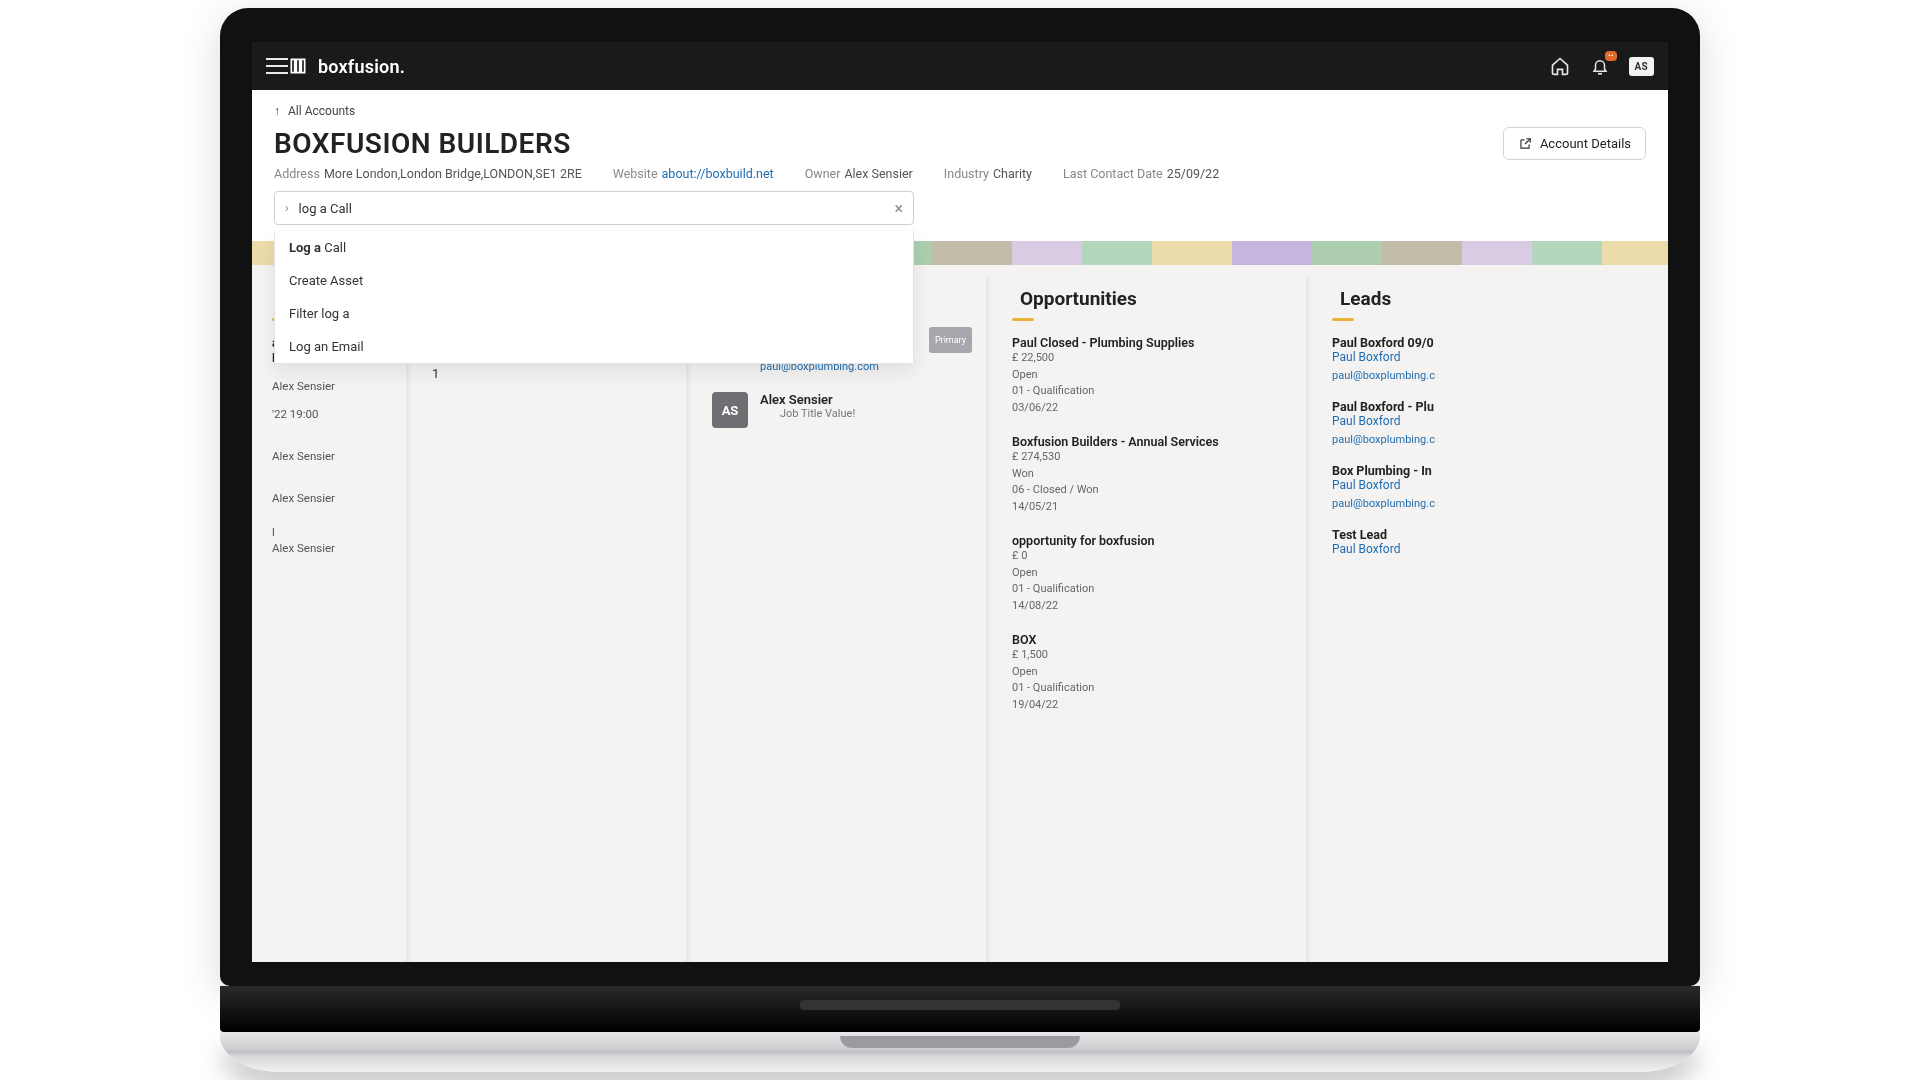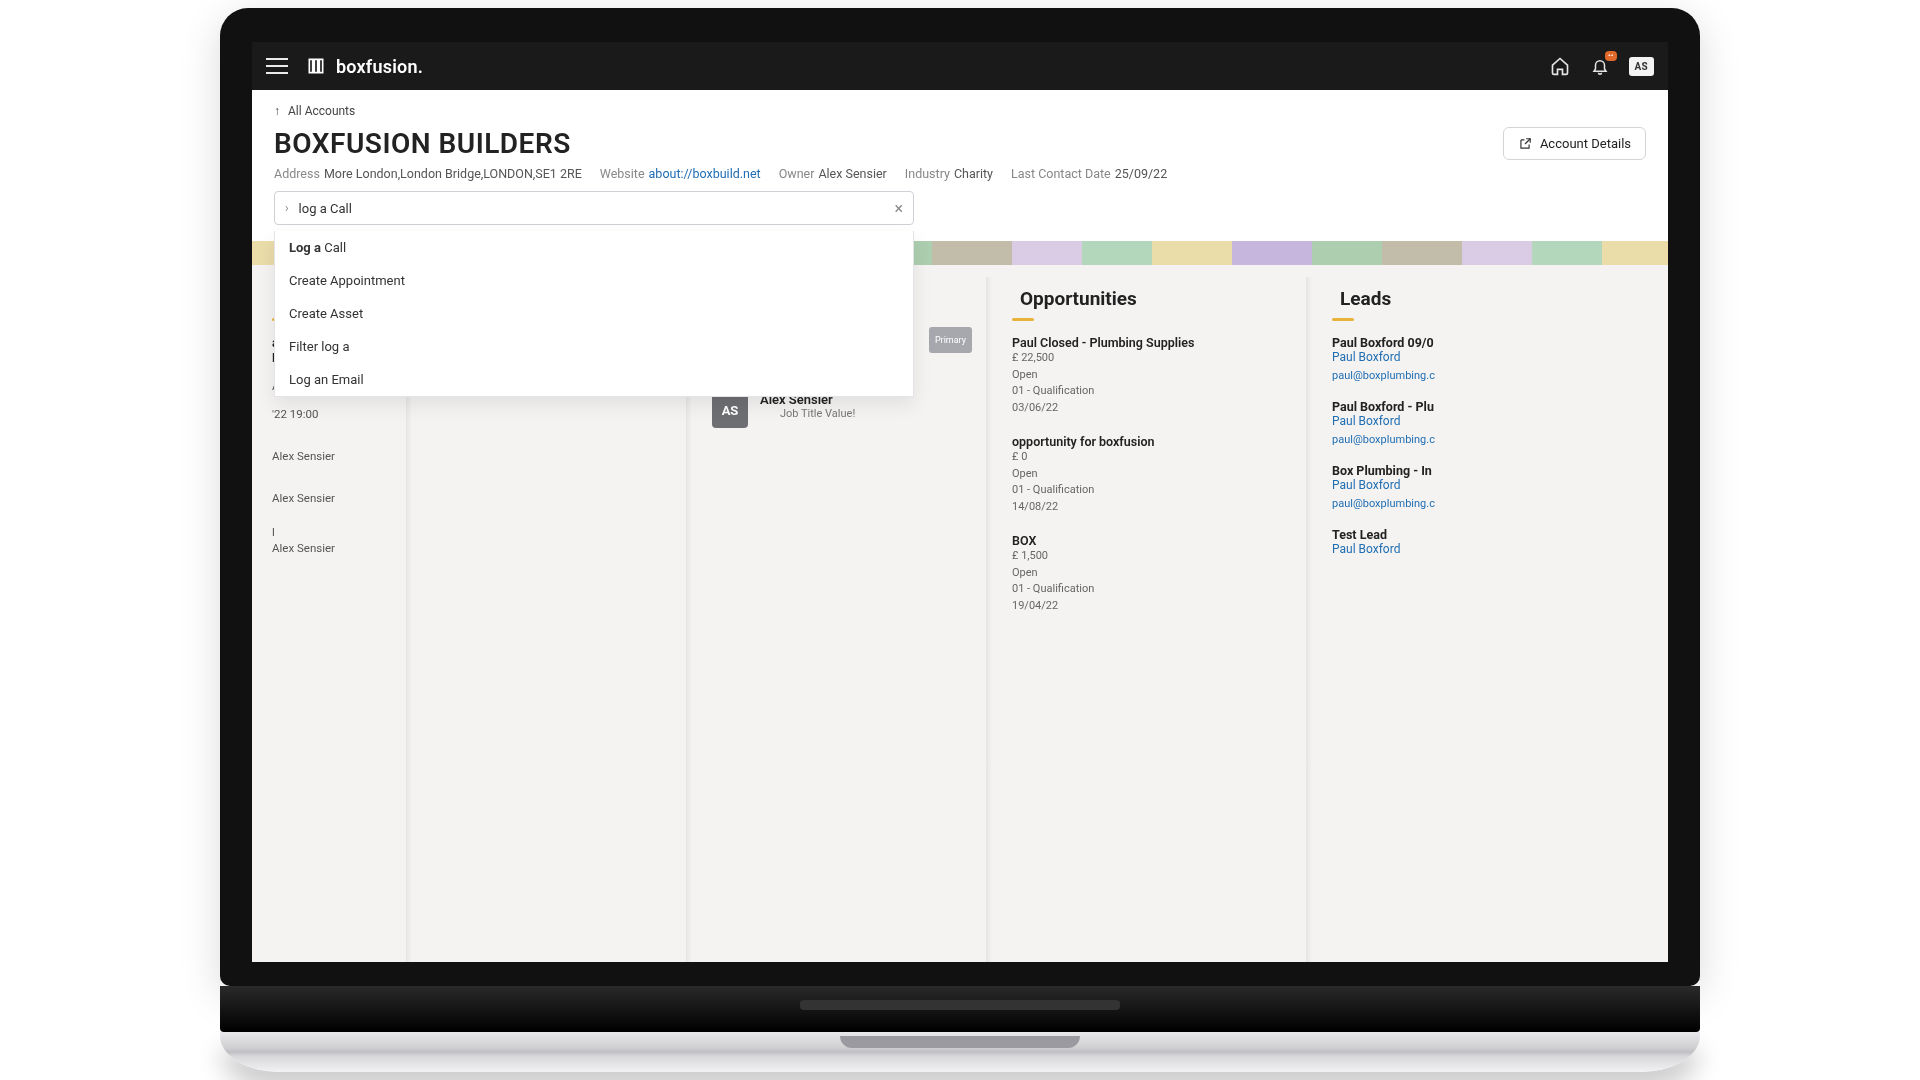--- a/index.html
+++ b/index.html
@@ -9,41 +9,41 @@
   .laptop { width: 1480px; position: relative; }
   .screen-bezel { background:#111; border-radius: 28px 28px 10px 10px; padding: 34px 32px 24px 32px; box-shadow: 0 10px 40px rgba(0,0,0,.15); }
   .screen { background:#fff; width: 1416px; height: 920px; overflow:hidden; position:relative; }
   .keyboard-deck { height: 46px; background: linear-gradient(#2a2a2a,#000); border-radius: 0 0 4px 4px; position:relative; }
   .keyboard-deck::before { content:""; position:absolute; left:50%; transform:translateX(-50%); top:14px; width:320px; height:10px; background:#333; border-radius:4px; }
   .base-lip { height: 40px; background: linear-gradient(#e9e9eb,#cfcfd2 40%, #c0c0c4 50%, #d7d7da 60%, #f2f2f4); border-radius: 0 0 60px 60px / 0 0 36px 36px; position:relative; box-shadow: 0 18px 24px rgba(0,0,0,.2); }
   .base-lip::after { content:""; position:absolute; left:50%; transform:translateX(-50%); top:4px; width:240px; height:12px; background:#9a9aa0; border-radius: 0 0 14px 14px; }
 
   
   .appbar { height:48px; background:#1a1a1a; color:#fff; display:flex; align-items:center; padding:0 14px; }
-  .appbar .left { display:flex; align-items:center; gap:18px; }
+  .appbar .left { display:flex; align-items:center; gap:0; }
   .hamburger { width:22px; height:16px; display:flex; flex-direction:column; justify-content:space-between; cursor:pointer; }
   .hamburger span { height:2px; background:#eaeaea; }
   .logo { display:flex; align-items:center; gap:10px; }
   .logo-mark { width:20px; height:20px; }
   .logo-text { font-size:18px; letter-spacing:.2px; font-weight:600; }
   .appbar .right { margin-left:auto; display:flex; align-items:center; gap:18px; }
   .icon-btn { width:22px; height:22px; display:flex; align-items:center; justify-content:center; cursor:pointer; color:#e6e6e6; position:relative; }
   .bell-badge { position:absolute; top:-4px; right:-6px; background:#e06a2b; color:#fff; border-radius:4px; font-size:8px; padding:1px 3px; line-height:1; }
   .avatar-pill { background:#f3f3f3; color:#333; font-size:10px; font-weight:700; letter-spacing:.3px; padding:4px 6px; border-radius:3px; }
 
   
   .page { background:#fff; position:relative; }
   .crumb-row { padding:10px 22px 4px; }
   .crumb { font-size:12px; color:#444; display:inline-flex; align-items:center; gap:8px; cursor:pointer; }
   .crumb .up-arrow { font-size:12px; }
   .title-row { display:flex; align-items:flex-end; padding:4px 22px 6px; }
   .title { font-size:28px; font-weight:600; letter-spacing:.5px; color:#222; }
   .btn-outline { margin-left:auto; border:1px solid #d4d4d8; background:#fff; color:#222; font-size:13px; padding:8px 14px; border-radius:6px; display:flex; align-items:center; gap:8px; cursor:pointer; }
   .btn-outline svg { width:14px; height:14px; }
-  .meta-row { display:flex; flex-wrap:wrap; gap:18px; padding:0 22px 10px; font-size:12.5px; color:#555; }
+  .meta-row { display:flex; flex-wrap:wrap; gap:31px; padding:0 22px 10px; font-size:12.5px; color:#555; }
   .meta-row .lbl { color:#888; margin-right:4px; }
   .meta-row .val-link { color:#1f6db3; }
 
   
   .action-area { position:relative; padding:0 22px 0 22px; }
   .action-input { width:640px; border:1px solid #cfcfd6; border-radius:4px; height:34px; display:flex; align-items:center; padding:0 10px; gap:10px; background:#fff; }
   .action-input .chev { color:#888; font-size:12px; }
   .action-input input { flex:1; border:none; outline:none; font-size:13px; color:#333; background:transparent; }
   .action-input .clear { color:#888; font-size:16px; cursor:pointer; }
   .suggest { position:absolute; top:40px; left:22px; width:640px; background:#fff; border:1px solid #e3e3e8; border-top:none; box-shadow:0 8px 18px rgba(0,0,0,.08); z-index:20; }
@@ -156,21 +156,20 @@
         </div>
 
         <div class="action-area">
           <div class="action-input">
             <span class="chev">›</span>
             <input value="log a Call" style="">
             <span class="clear">×</span>
           </div>
           <div class="suggest">
             <div class="suggest-item"><span class="hl">Log a</span><span> Call</span></div>
-            <div class="suggest-item">Create Appointment</div>
             <div class="suggest-item">Create Asset</div>
             <div class="suggest-item">Filter log a</div>
             <div class="suggest-item">Log an Email</div>
           </div>
         </div>
 
         <div class="strip"></div>
       </div>
 
       <div class="board">
@@ -220,20 +219,27 @@
           <div class="h-underline"></div>
           <div id="opps-list">
               <div class="opp">
                 <div class="name">Paul Closed - Plumbing Supplies</div>
                 <div class="row">£ 22,500</div>
                 <div class="row">Open</div>
                 <div class="row">01 - Qualification</div>
                 <div class="row">03/06/22</div>
               </div>
               <div class="opp">
+                <div class="name">Boxfusion Builders - Annual Services</div>
+                <div class="row">£ 274,530</div>
+                <div class="row">Won</div>
+                <div class="row">06 - Closed / Won</div>
+                <div class="row">14/05/21</div>
+              </div>
+              <div class="opp">
                 <div class="name">opportunity for boxfusion</div>
                 <div class="row">£ 0</div>
                 <div class="row">Open</div>
                 <div class="row">01 - Qualification</div>
                 <div class="row">14/08/22</div>
               </div>
               <div class="opp">
                 <div class="name">BOX</div>
                 <div class="row">£ 1,500</div>
                 <div class="row">Open</div>

